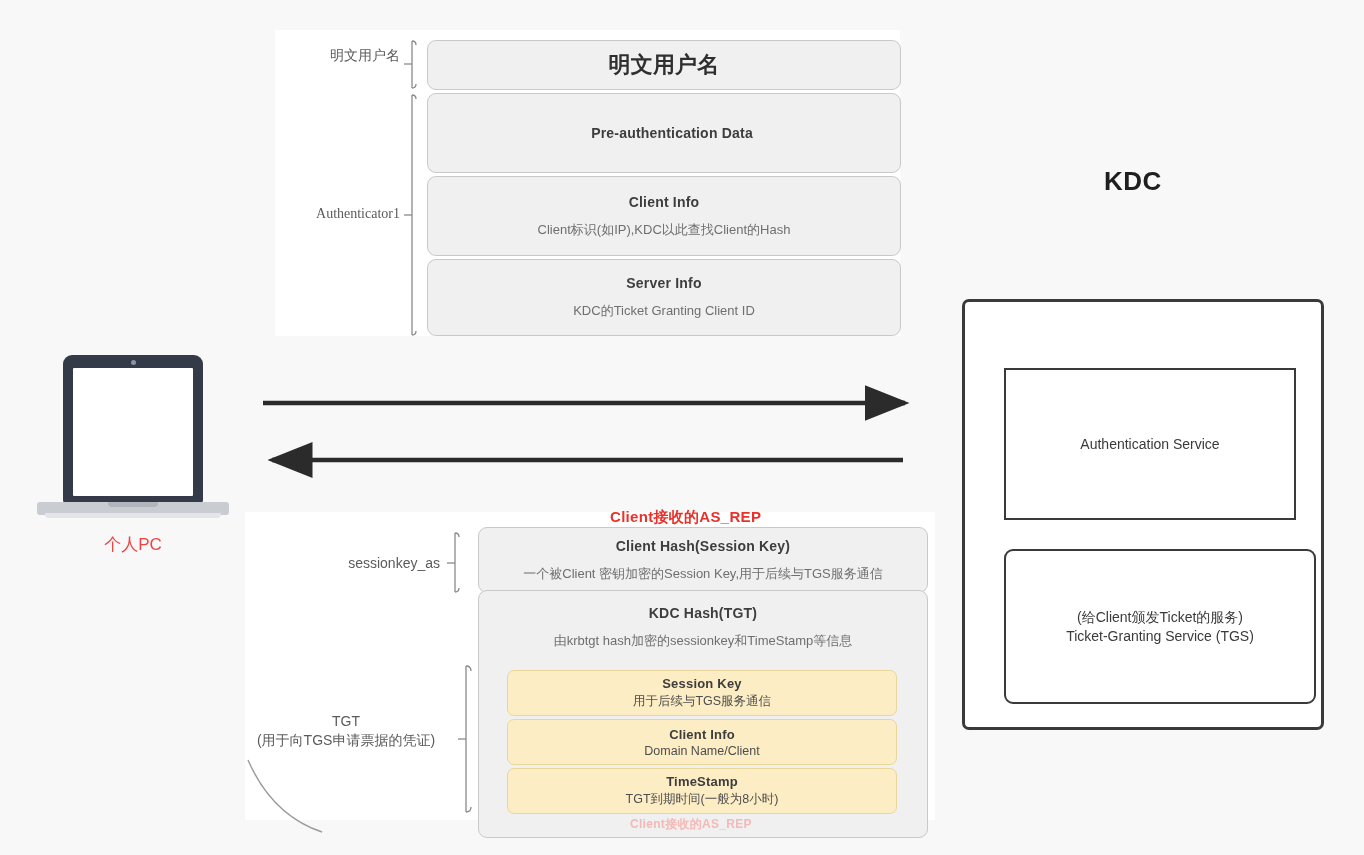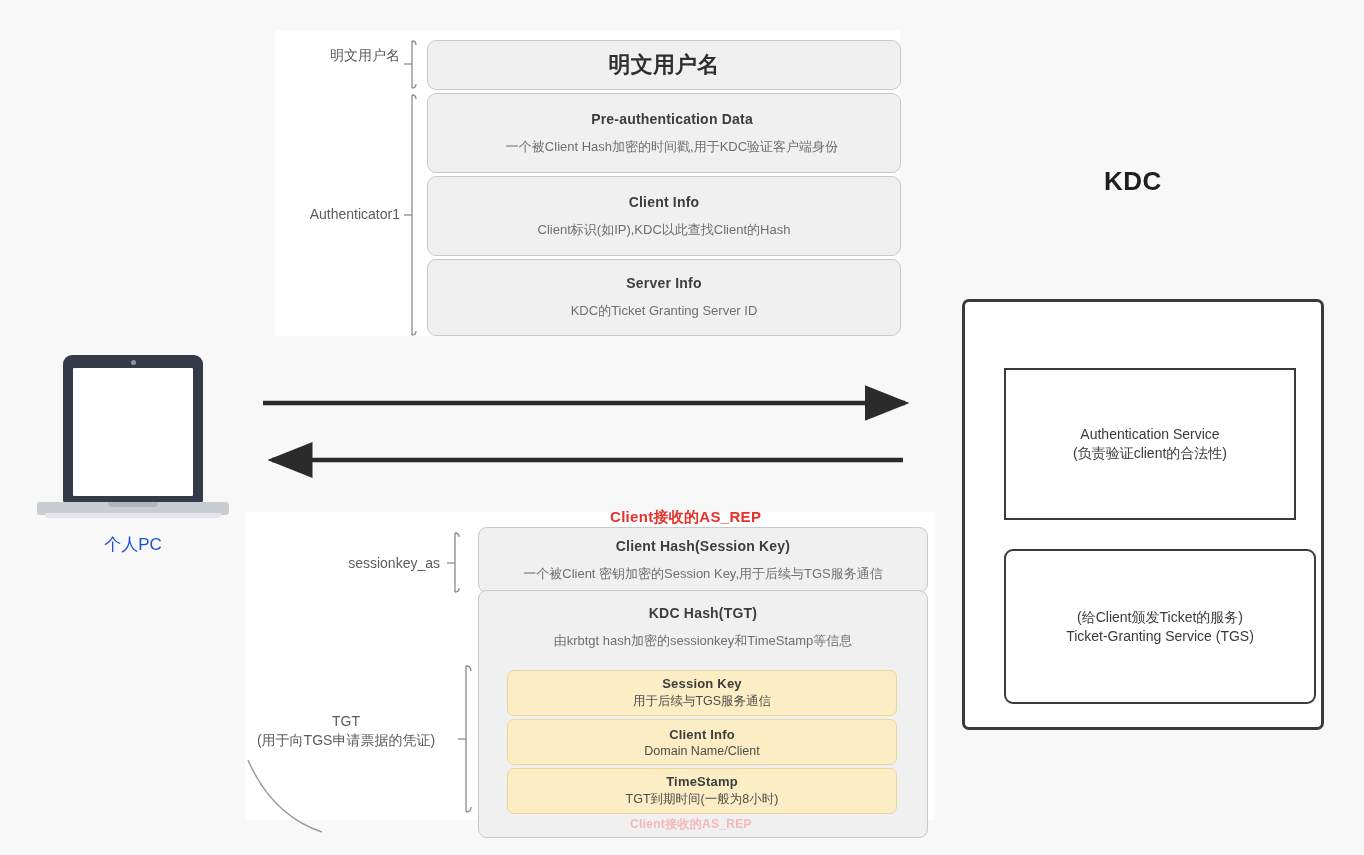--- a/index.html
+++ b/index.html
@@ -91,21 +91,21 @@
   .base2 {
     position: absolute; left: 8px; top: 158px; width: 176px; height: 5px;
     background: #e3e5e8; border-radius: 0 0 4px 4px;
   }
   .notch {
     position: absolute; left: 50%; margin-left: -25px; top: 147px;
     width: 50px; height: 5px; background: #b2b6bc; border-radius: 0 0 4px 4px;
   }
   .pc-label {
     position: absolute; width: 192px; text-align: center; top: 178px;
-    font-size: 17px; color: #1d4ed8;
+    font-size: 17px; color: #ef4444;
   }
 
   .caption-red {
     position: absolute;
     color: #e8312a; font-weight: bold; font-size: 15px;
     white-space: nowrap; letter-spacing: .3px;
   }
   .caption-red.faded { color: #f3b9b6; font-size: 12px; }
 
   svg { position: absolute; left: 0; top: 0; overflow: visible; }
@@ -129,39 +129,38 @@
     <g stroke="#8a8a8a" stroke-width="1.3" fill="none">
       <path d="M412 95 L412 335"></path>
       <path d="M404 215 L412 215"></path>
       <path d="M412 95 q4 0 4 4"></path>
       <path d="M412 335 q4 0 4 -4"></path>
     </g>
   </svg>
 
   <div class="blabel" style="left:240px; top:46px; width:160px;">明文用户名</div>
 
-  <div class="blabel" style="left:220px; top:205px; width:180px;">Authenticator1</div>
+  <div class="blabel" style="left:220px; top:205px; width:180px;font-family:Liberation Serif, serif;">Authenticator1</div>
 
   <div class="pkt big-title" style="left:427px; top:40px; width:474px; height:50px;">
     <div class="ttl">明文用户名</div>
   </div>
 
   <div class="pkt" style="left:427px; top:93px; width:474px; height:80px;padding-left:16px;">
     <div class="ttl">Pre-authentication Data</div>
-    <div class="sub">一个被Client Hash加密的时间戳,用于KDC验证客户端身份</div>
   </div>
 
   <div class="pkt" style="left:427px; top:176px; width:474px; height:80px;">
     <div class="ttl">Client Info</div>
     <div class="sub">Client标识(如IP),KDC以此查找Client的Hash</div>
   </div>
 
   <div class="pkt" style="left:427px; top:259px; width:474px; height:77px;">
     <div class="ttl">Server Info</div>
-    <div class="sub">KDC的Ticket Granting Server ID</div>
+    <div class="sub">KDC的Ticket Granting Client ID</div>
   </div>
 
   <div class="laptop" style="left:37px; top:355px; width:192px; height:205px;">
     <div class="lid">
       <div class="cam"></div>
       <div class="screen"></div>
     </div>
     <div class="base"></div>
     <div class="notch"></div>
     <div class="base2"></div>
@@ -181,21 +180,20 @@
     <line x1="903" y1="460" x2="272" y2="460" stroke="#2b2b2b" stroke-width="4.5" marker-end="url(#ar-l)"></line>
   </svg>
 
   <div class="kdc-title" style="left:1104px; top:166px;">KDC</div>
 
   <div class="kdc-outer" style="left:962px; top:299px; width:362px; height:431px;"></div>
 
   <div class="kdc-box" style="left:1004px; top:368px; width:292px; height:152px;">
     <div>
       <div>Authentication Service</div>
-      <div>(负责验证client的合法性)</div>
     </div>
   </div>
 
   <div class="kdc-box rounded" style="left:1004px; top:549px; width:312px; height:155px;">
     <div>
       <div>(给Client颁发Ticket的服务)</div>
       <div>Ticket-Granting Service (TGS)</div>
     </div>
   </div>
 

